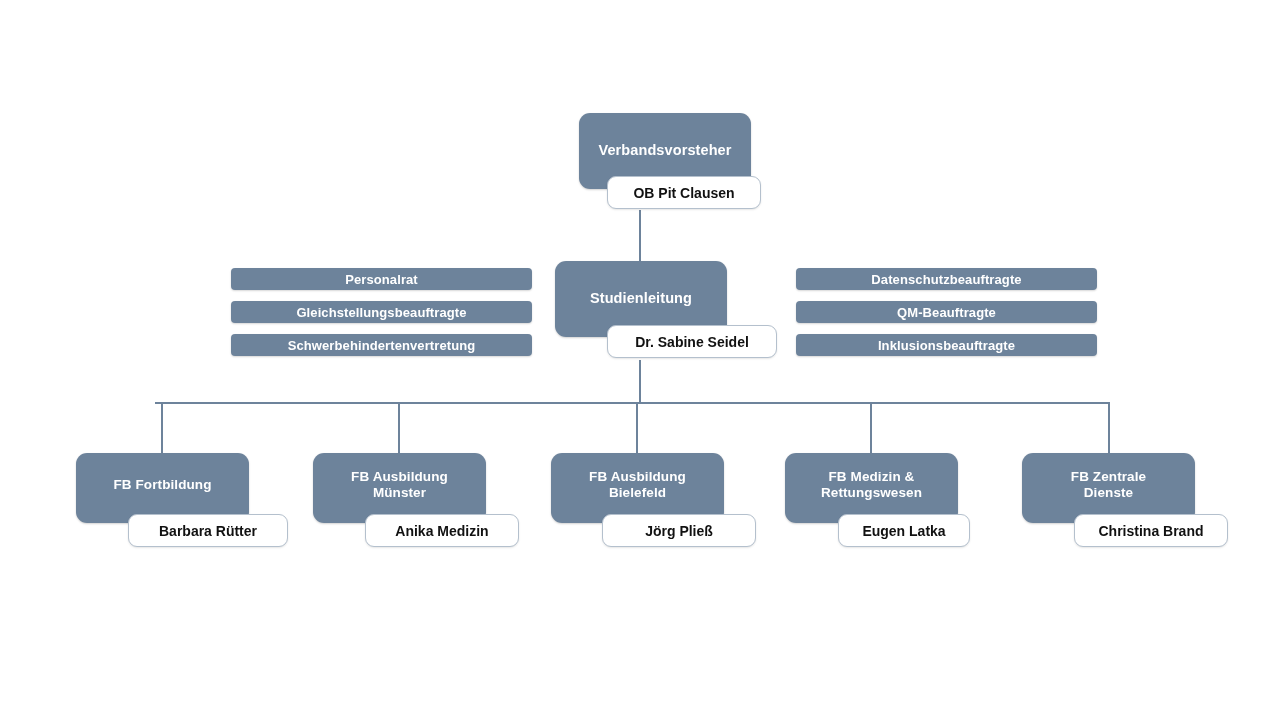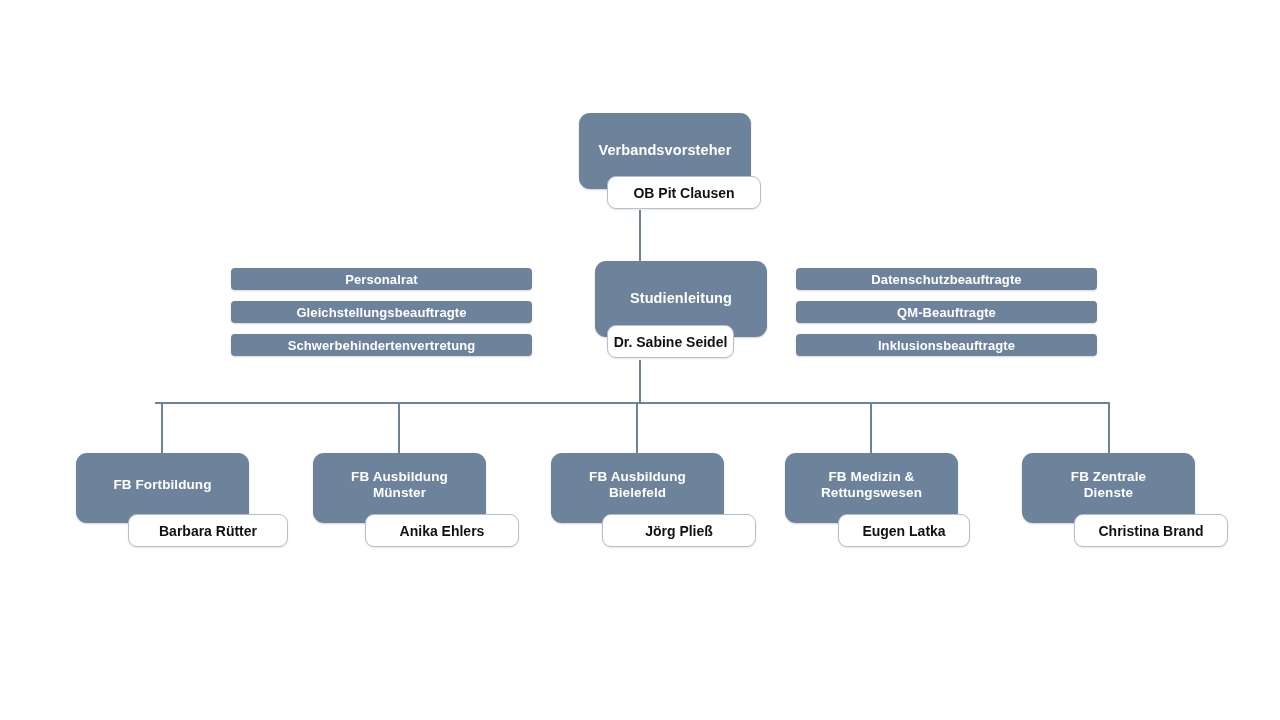--- a/index.html
+++ b/index.html
@@ -49,21 +49,21 @@
     text-align: center;
     line-height: 1.18;
     letter-spacing: 0.1px;
   }
 
   
   .role-box.level-1 { width: 172px; height: 76px; border-radius: 11px; margin-left: 24px; }
   .role-box.level-1 .role-label { font-size: 14.5px; }
 
   
-  .role-box.level-2 { width: 172px; height: 76px; border-radius: 11px; margin-left: 40px; }
+  .role-box.level-2 { width: 172px; height: 76px; border-radius: 11px; }
   .role-box.level-2 .role-label { font-size: 14.5px; }
 
   
   .role-box.level-3 { width: 173px; height: 70px; border-radius: 11px; }
   .role-box.level-3 .role-label { font-size: 13.5px; }
 
   
   .role-box.level-1 .role-label,
   .role-box.level-2 .role-label { transform: translateY(-0.5px); }
   .role-box.level-3 .role-label { transform: translateY(-3px); }
@@ -135,21 +135,21 @@
   <div class="role-box level-1" style="left:555px; top:113px;">
     <span class="role-label">Verbandsvorsteher</span>
   </div>
   <div class="name-box" style="left:607px; top:176px; width:154px;">
     <span class="name-label">OB Pit Clausen</span>
   </div>
 
   <div class="role-box level-2" style="left:555px; top:261px;">
     <span class="role-label">Studienleitung</span>
   </div>
-  <div class="name-box" style="left:607px; top:325px; width:127px;">
+  <div class="name-box" style="left:607px; top:325px; width:170px;">
     <span class="name-label">Dr. Sabine Seidel</span>
   </div>
 
   <div class="pill" style="left:231px; top:268px;">
     <span class="pill-label">Personalrat</span>
   </div>
   <div class="pill" style="left:231px; top:301px;">
     <span class="pill-label">Gleichstellungsbeauftragte</span>
   </div>
   <div class="pill" style="left:231px; top:334px;">
@@ -173,21 +173,21 @@
     <span class="name-label">Barbara Rütter</span>
   </div>
 
   <div class="role-box level-3" style="left:313px; top:453px;">
     <span class="role-label">
       <span>FB Ausbildung</span><br>
       <span>Münster</span>
     </span>
   </div>
   <div class="name-box" style="left:365px; top:514px; width:154px;">
-    <span class="name-label">Anika Ehlers</span>
+    <span class="name-label">Anika Medizin</span>
   </div>
 
   <div class="role-box level-3" style="left:551px; top:453px;">
     <span class="role-label">
       <span>FB Ausbildung</span><br>
       <span>Bielefeld</span>
     </span>
   </div>
   <div class="name-box" style="left:602px; top:514px; width:154px;">
     <span class="name-label">Jörg Pließ</span>

